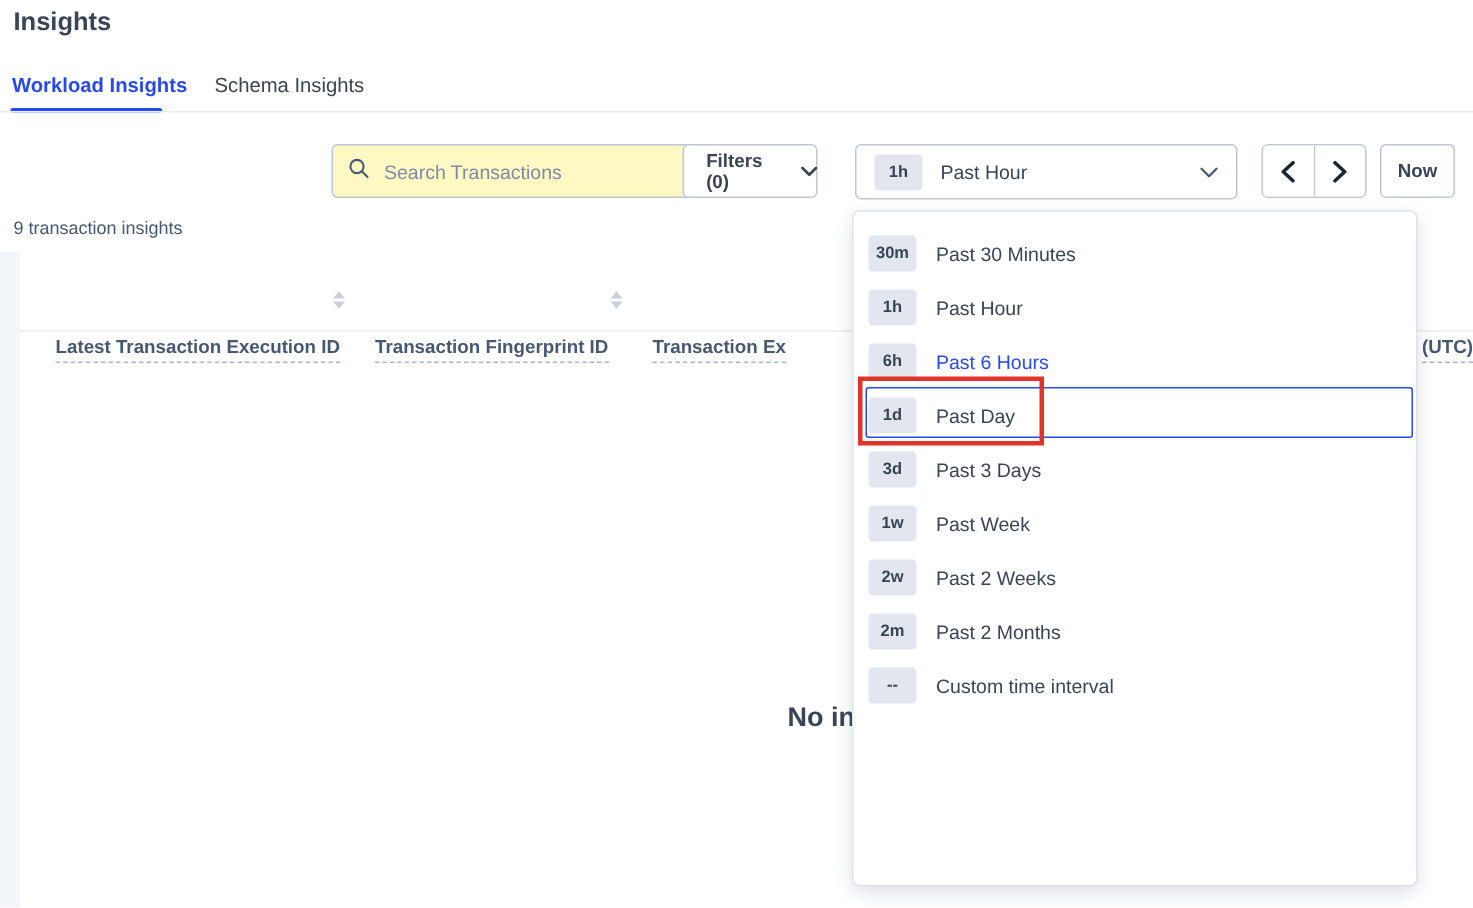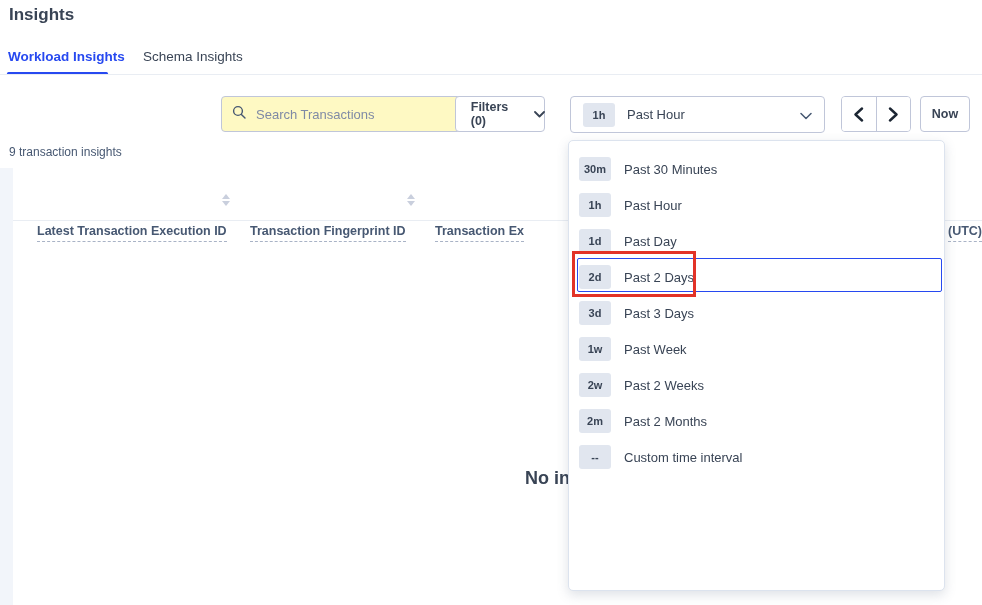--- a/index.html
+++ b/index.html
@@ -186,29 +186,29 @@
 
   <div class="panel">
     <div class="item">
       <span class="badge">30m</span>
       <span class="item-label">Past 30 Minutes</span>
     </div>
     <div class="item">
       <span class="badge">1h</span>
       <span class="item-label">Past Hour</span>
     </div>
+    <div class="item selected">
+      <span class="badge">6h</span>
+      <span class="item-label">Past 6 Hours</span>
+    </div>
     <div class="item">
       <span class="badge">1d</span>
       <span class="item-label">Past Day</span>
     </div>
     <div class="item">
-      <span class="badge">2d</span>
-      <span class="item-label">Past 2 Days</span>
-    </div>
-    <div class="item">
       <span class="badge">3d</span>
       <span class="item-label">Past 3 Days</span>
     </div>
     <div class="item">
       <span class="badge">1w</span>
       <span class="item-label">Past Week</span>
     </div>
     <div class="item">
       <span class="badge">2w</span>
       <span class="item-label">Past 2 Weeks</span>

